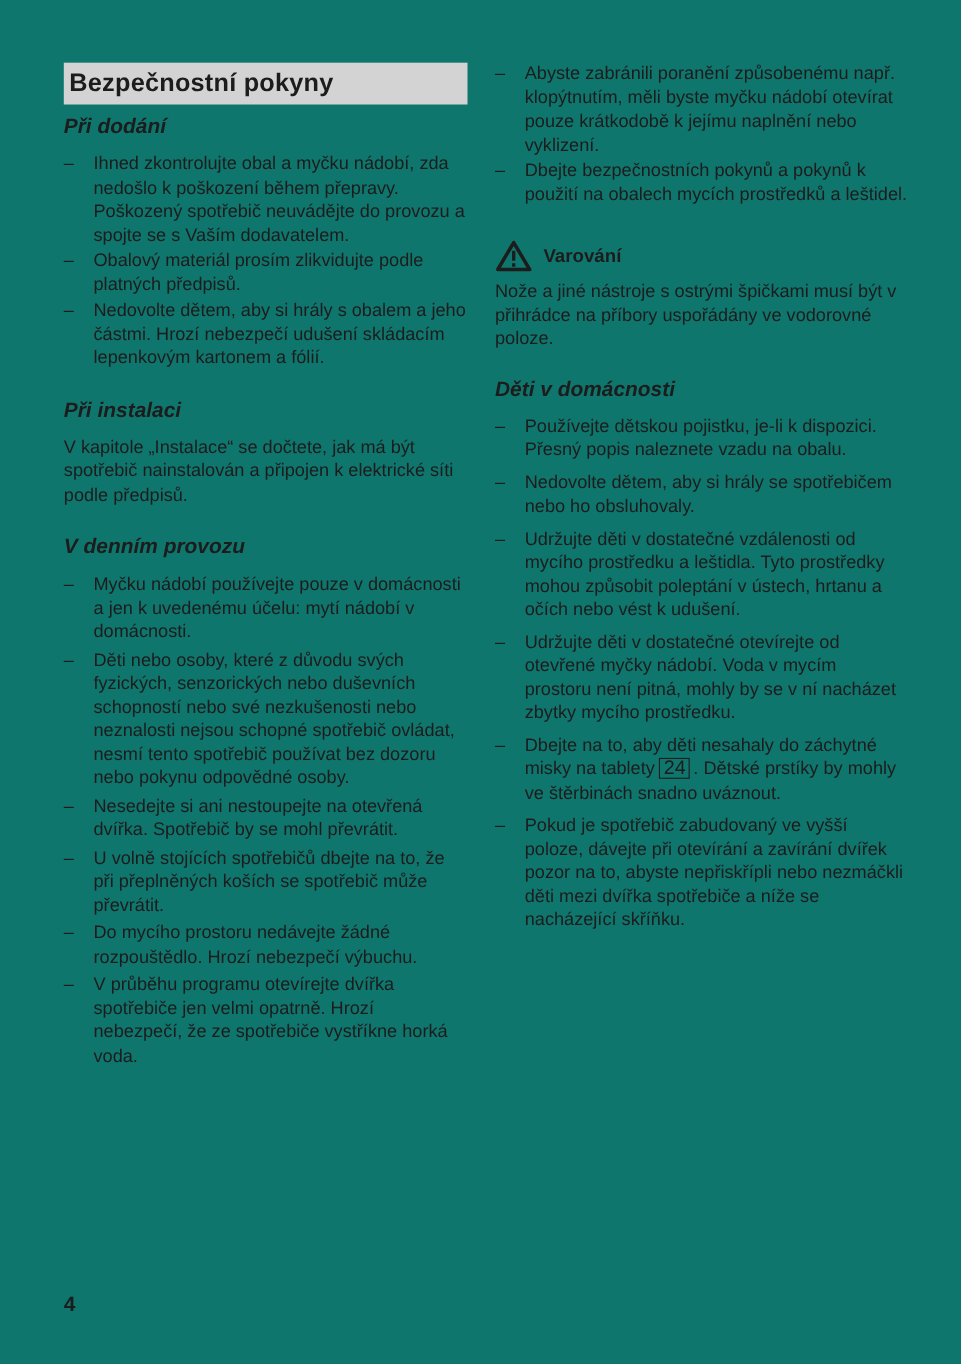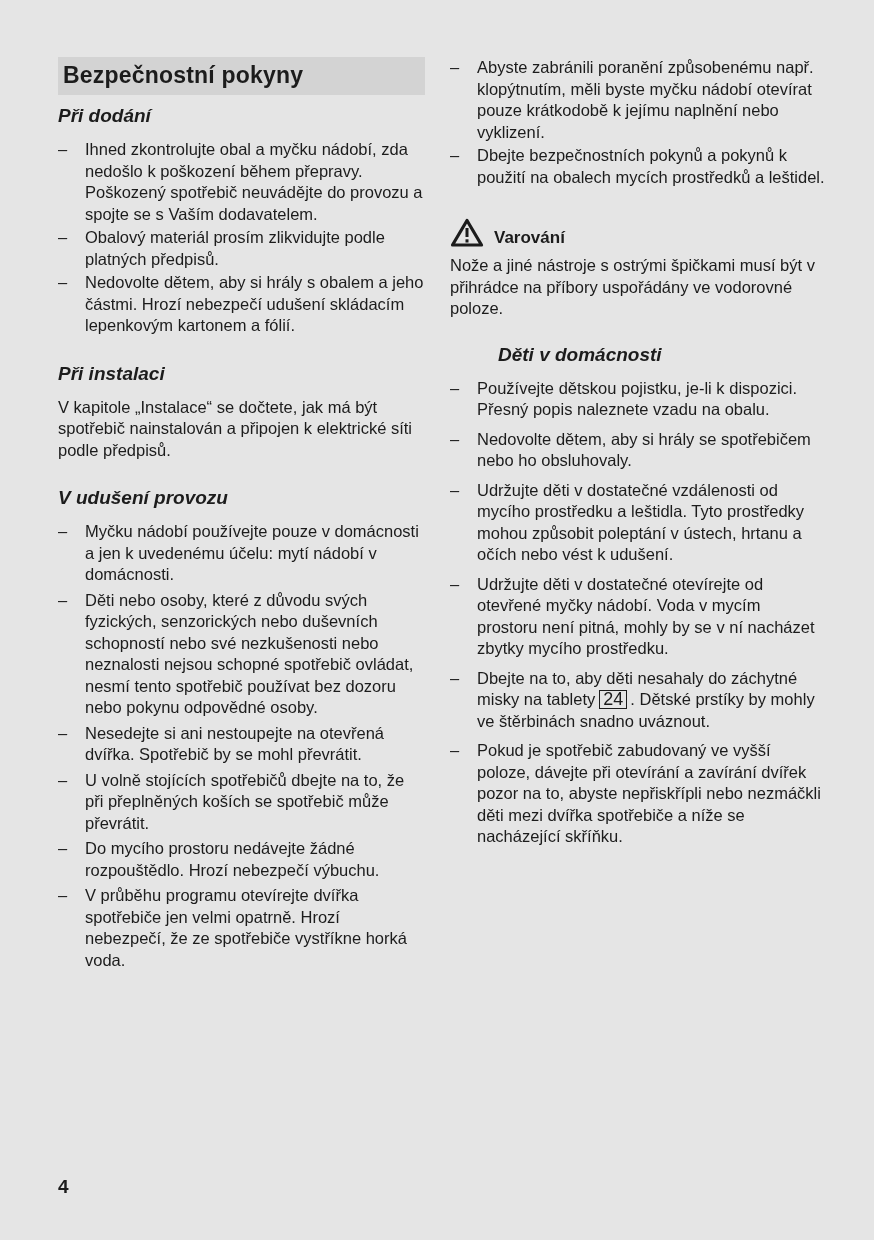--- a/index.html
+++ b/index.html
@@ -6,21 +6,21 @@
   html, body { background: #ffffff; }
   body {
     width: 874px; height: 1240px;
     font-family: "Liberation Sans", sans-serif;
     color: #1c1c1c;
     -webkit-font-smoothing: antialiased;
   }
   .page {
     position: relative;
     width: 874px; height: 1240px;
-    background: #e5e5e5;
+    background: #0f766e;
     overflow: hidden;
   }
   .columns {
     display: flex;
     padding: 57px 49px 0 58px;
     gap: 25px;
   }
   .col-left  { flex: 0 0 367px; width: 367px; }
   .col-right { flex: 0 0 375px; width: 375px; }
 
@@ -34,40 +34,40 @@
     letter-spacing: 0.2px;
   }
   .section-heading {
     font-size: 19px;
     font-weight: bold;
     line-height: 22px;
     margin: 26px 0 12px 0;
     font-style: italic;
   }
   .page-title + .section-heading { margin-top: 10px; }
-  .col-right .section-heading { margin-top: 24px; margin-left: 48px; }
+  .col-right .section-heading { margin-top: 24px; }
 
   .body-text, .dash-list li {
     font-size: 16.5px;
     line-height: 21.5px;
   }
   .body-text { margin-bottom: 0; }
 
   .dash-list { list-style: none; }
   .dash-list li { display: flex; margin-bottom: 4px; }
   .dash-list li:last-child { margin-bottom: 0; }
   .dash { flex: 0 0 27px; }
   .li-text { flex: 1 1 auto; }
   .tight-list li { margin-bottom: 2px; }
   .deti-list li { margin-bottom: 8px; }
 
   .warning-block { margin-top: 30px; }
   .warning-header {
     display: flex;
-    align-items: flex-end;
+    align-items: center;
     gap: 10px;
     margin-bottom: 7px;
   }
   .warning-label { font-size: 17px; font-weight: bold; }
   .warning-icon svg { display: block; }
 
   .ref-box {
     display: inline-block;
     border: 1.5px solid #1c1c1c;
     padding: 0 3px;
@@ -106,21 +106,21 @@
         </li>
         <li>
           <span class="dash">–</span>
           <span class="li-text">Nedovolte dětem, aby si hrály s obalem a jeho částmi. Hrozí nebezpečí udušení skládacím lepenkovým kartonem a fólií.</span>
         </li>
       </ul>
 
       <h2 class="section-heading">Při instalaci</h2>
       <p class="body-text">V kapitole „Instalace“ se dočtete, jak má být spotřebič nainstalován a připojen k elektrické síti podle předpisů.</p>
 
-      <h2 class="section-heading">V udušení provozu</h2>
+      <h2 class="section-heading">V denním provozu</h2>
       <ul class="dash-list">
         <li>
           <span class="dash">–</span>
           <span class="li-text">Myčku nádobí používejte pouze v domácnosti a jen k uvedenému účelu: mytí nádobí v domácnosti.</span>
         </li>
         <li>
           <span class="dash">–</span>
           <span class="li-text">Děti nebo osoby, které z důvodu svých fyzických, senzorických nebo duševních schopností nebo své nezkušenosti nebo neznalosti nejsou schopné spotřebič ovládat, nesmí tento spotřebič používat bez dozoru nebo pokynu odpovědné osoby.</span>
         </li>
         <li>

